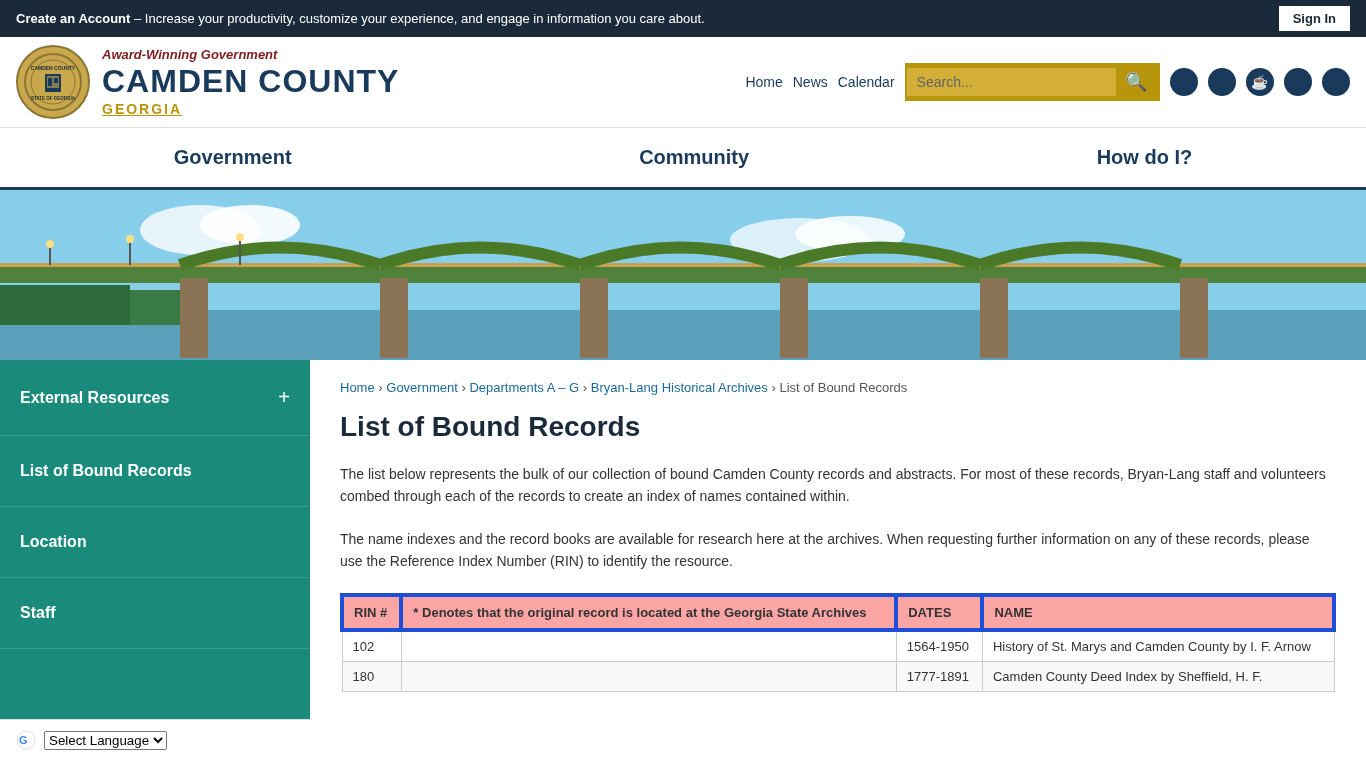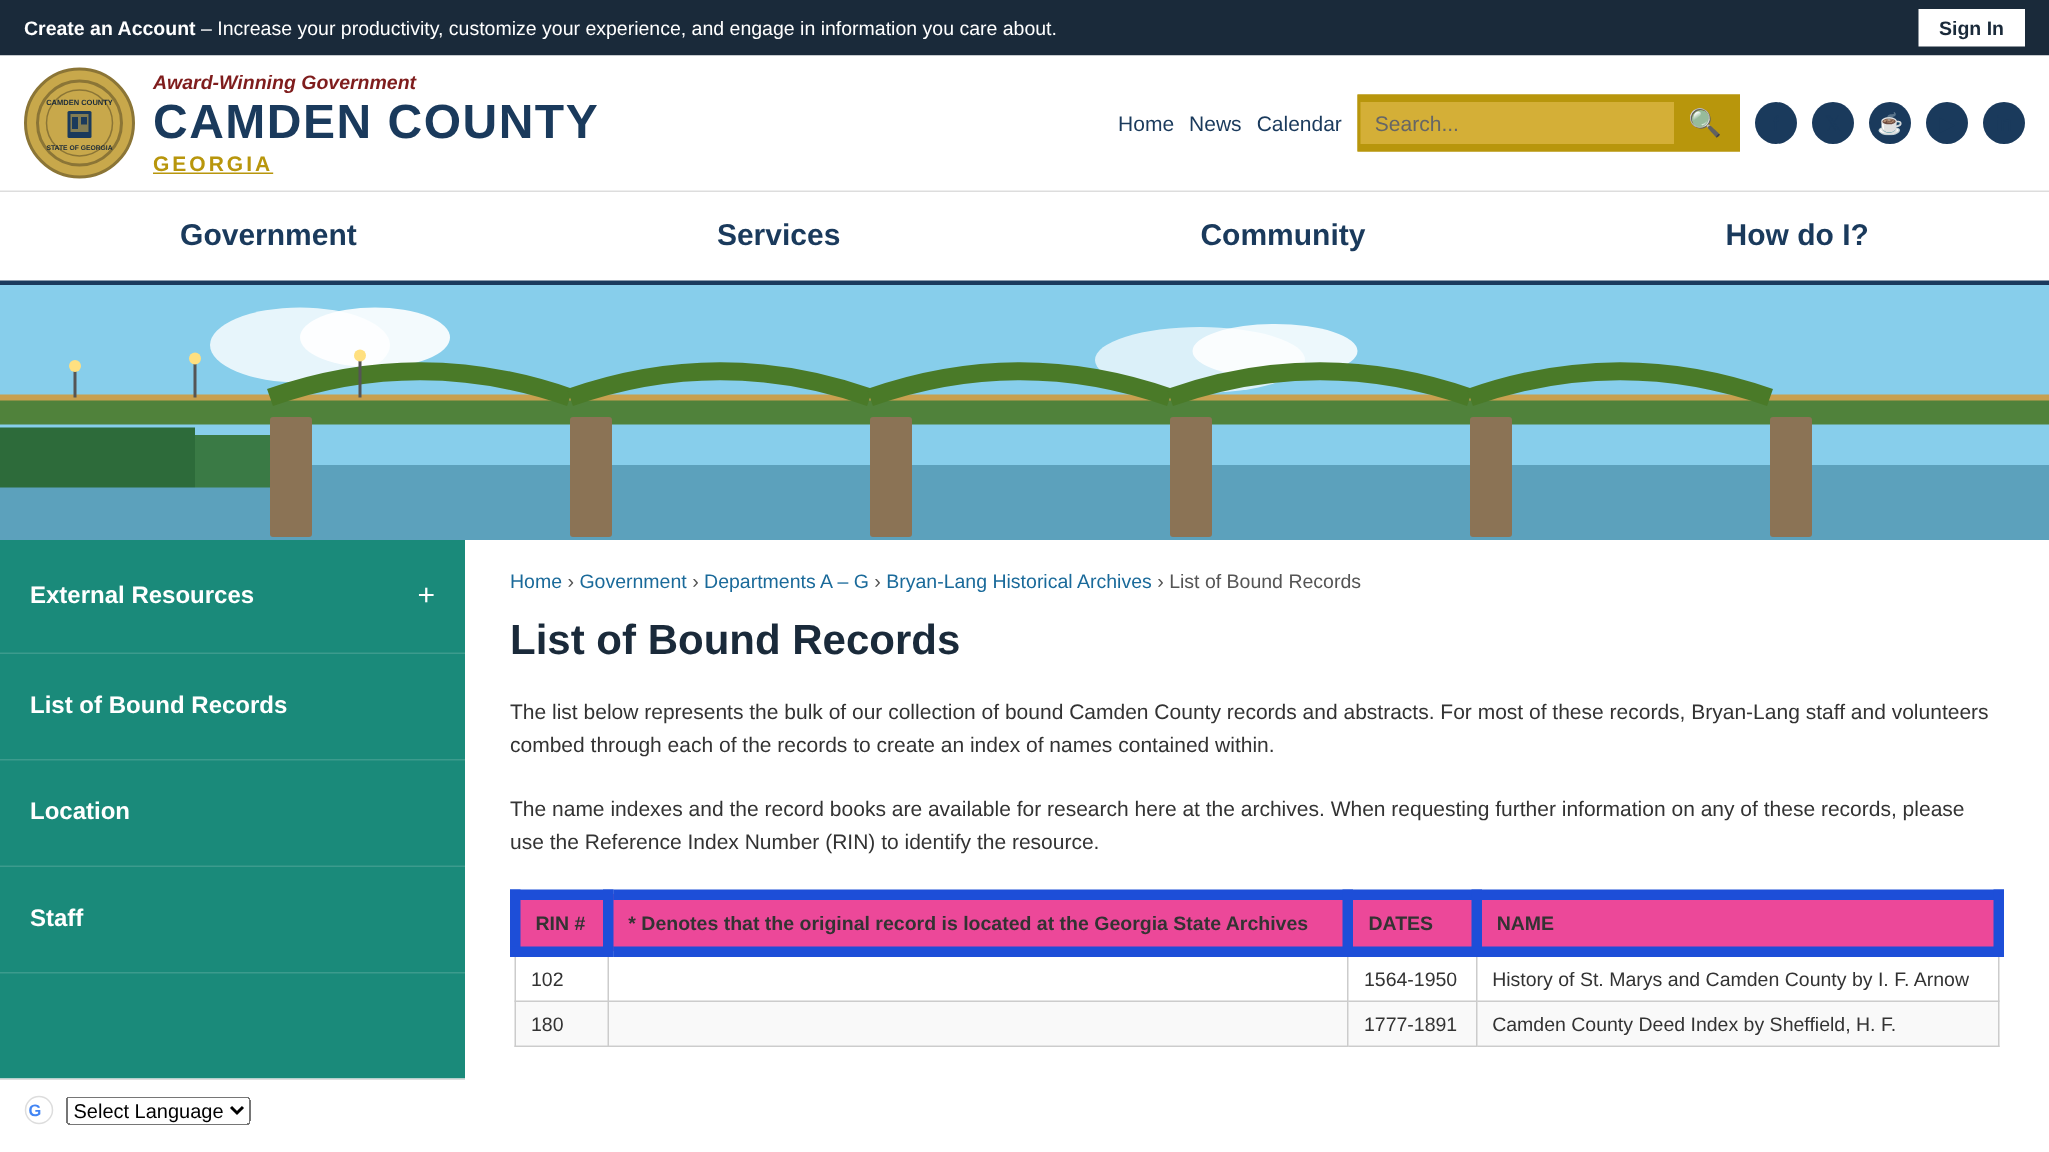--- a/index.html
+++ b/index.html
@@ -200,22 +200,22 @@
     }
 
     
     .records-table {
       width: 100%;
       border-collapse: collapse;
       margin-top: 20px;
       font-size: 13px;
     }
     .records-table th {
-      background: #ec4899;
-      border: 7px solid #1d4ed8;
+      background: #fca5a5;
+      border: 4px solid #1d4ed8;
       padding: 8px 10px;
       text-align: left;
       font-weight: bold;
       vertical-align: top;
     }
     .records-table td {
       border: 1px solid #ccc;
       padding: 7px 10px;
       vertical-align: top;
     }
@@ -269,21 +269,20 @@
       <a class="social-icon">𝕏</a>
       <a class="social-icon">☕</a>
       <a class="social-icon">▶</a>
       <a class="social-icon">in</a>
     </div>
   </div>
 </div>
 
 <nav class="main-nav">
   <a class="main-nav-item">Government</a>
-  <a class="main-nav-item">Services</a>
   <a class="main-nav-item">Community</a>
   <a class="main-nav-item">How do I?</a>
 </nav>
 
 <div class="hero">
   <svg class="bridge-svg" viewBox="0 0 1366 170" preserveAspectRatio="none">
 
     <rect x="0" y="0" width="1366" height="170" fill="#87ceeb"></rect>
 
     <ellipse cx="200" cy="40" rx="60" ry="25" fill="rgba(255,255,255,0.8)"></ellipse>

